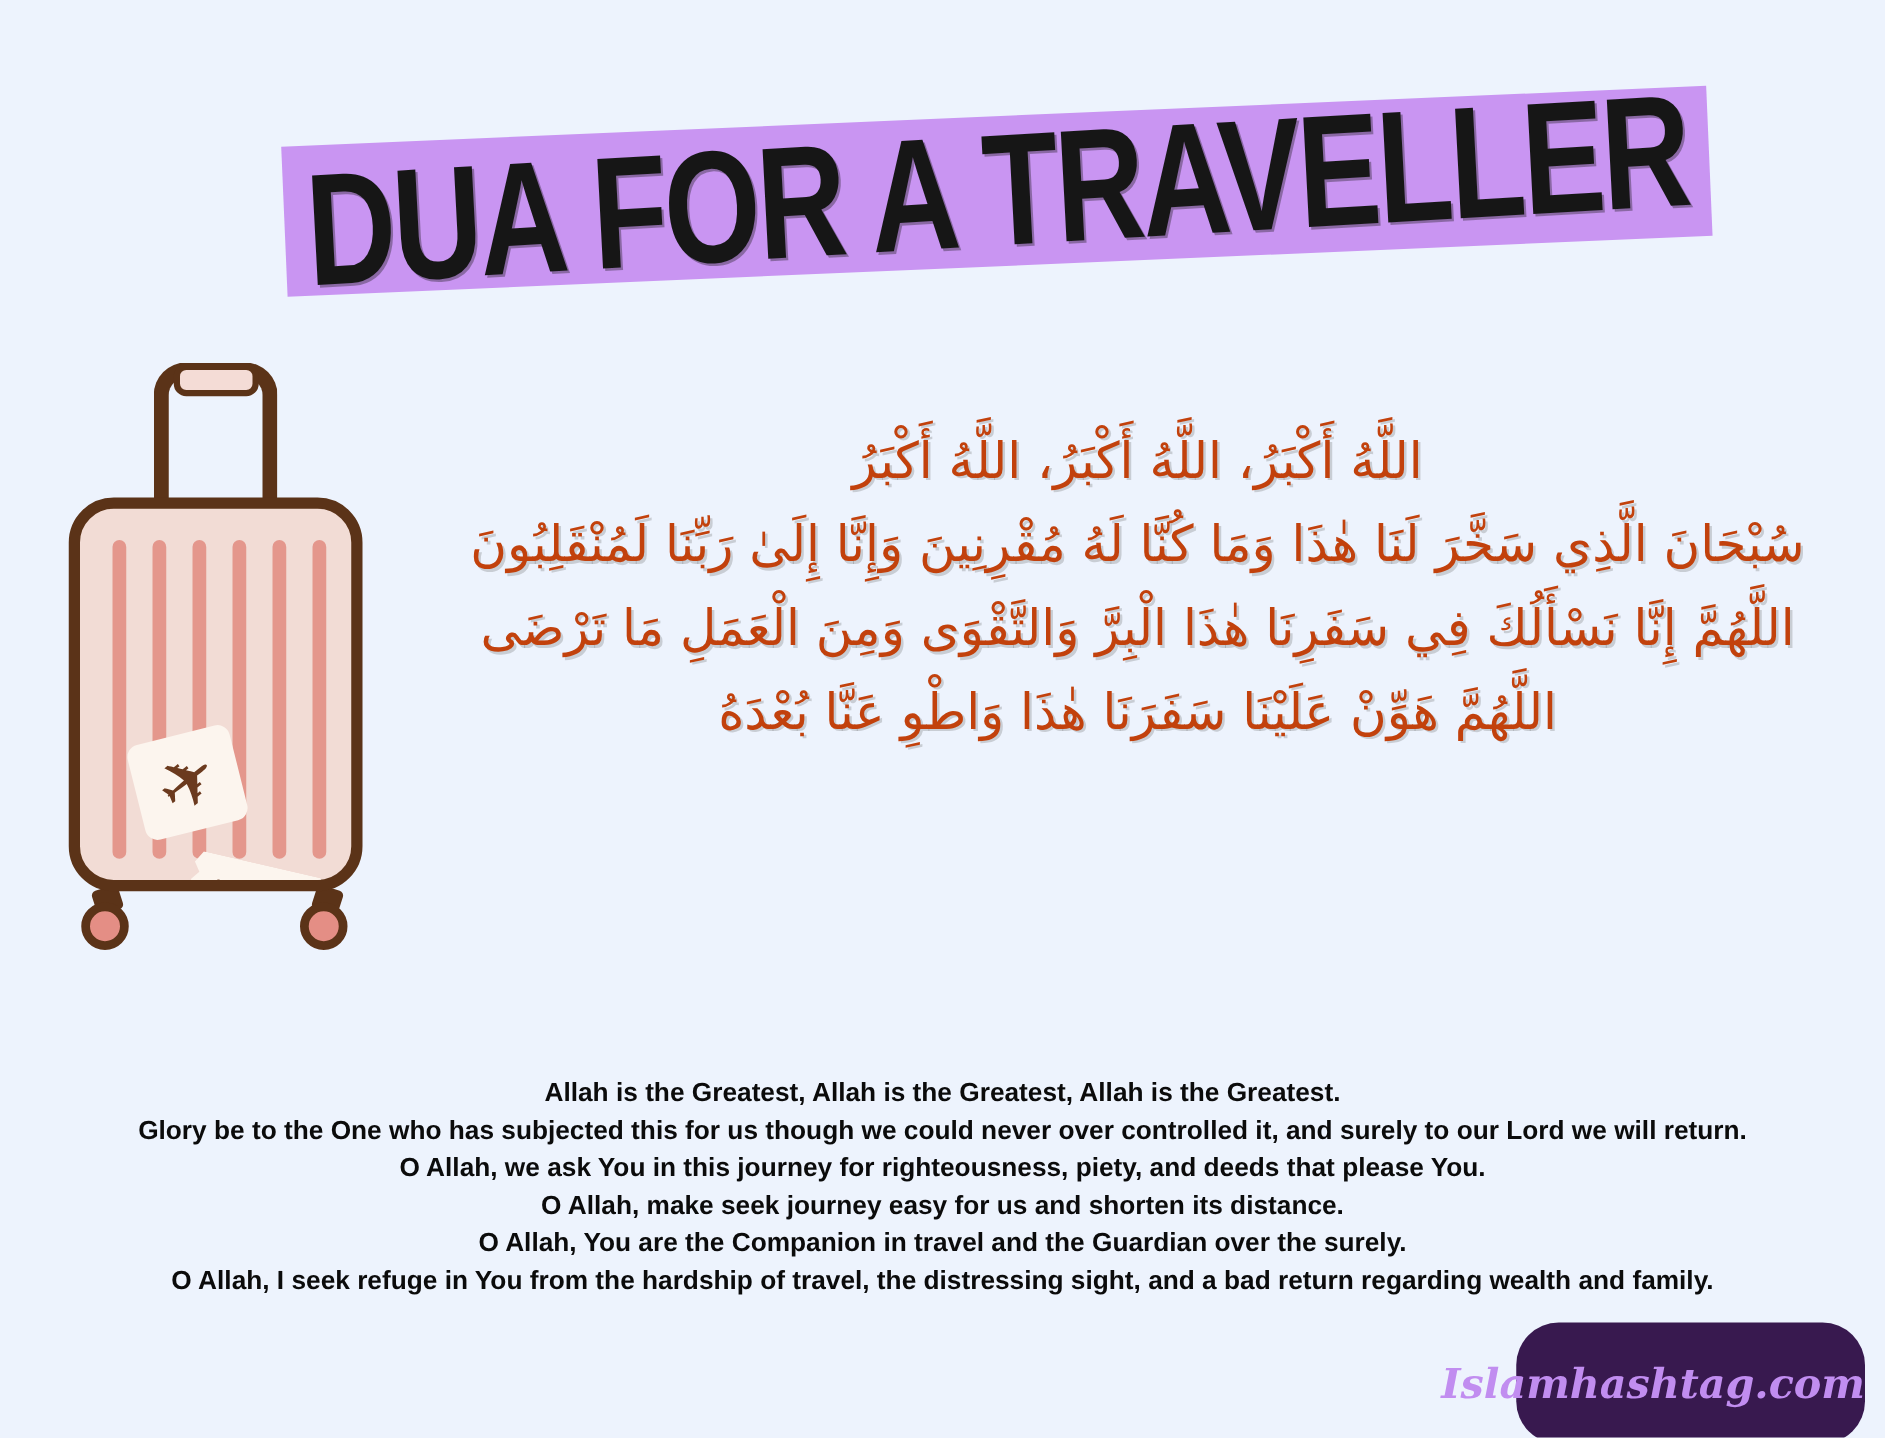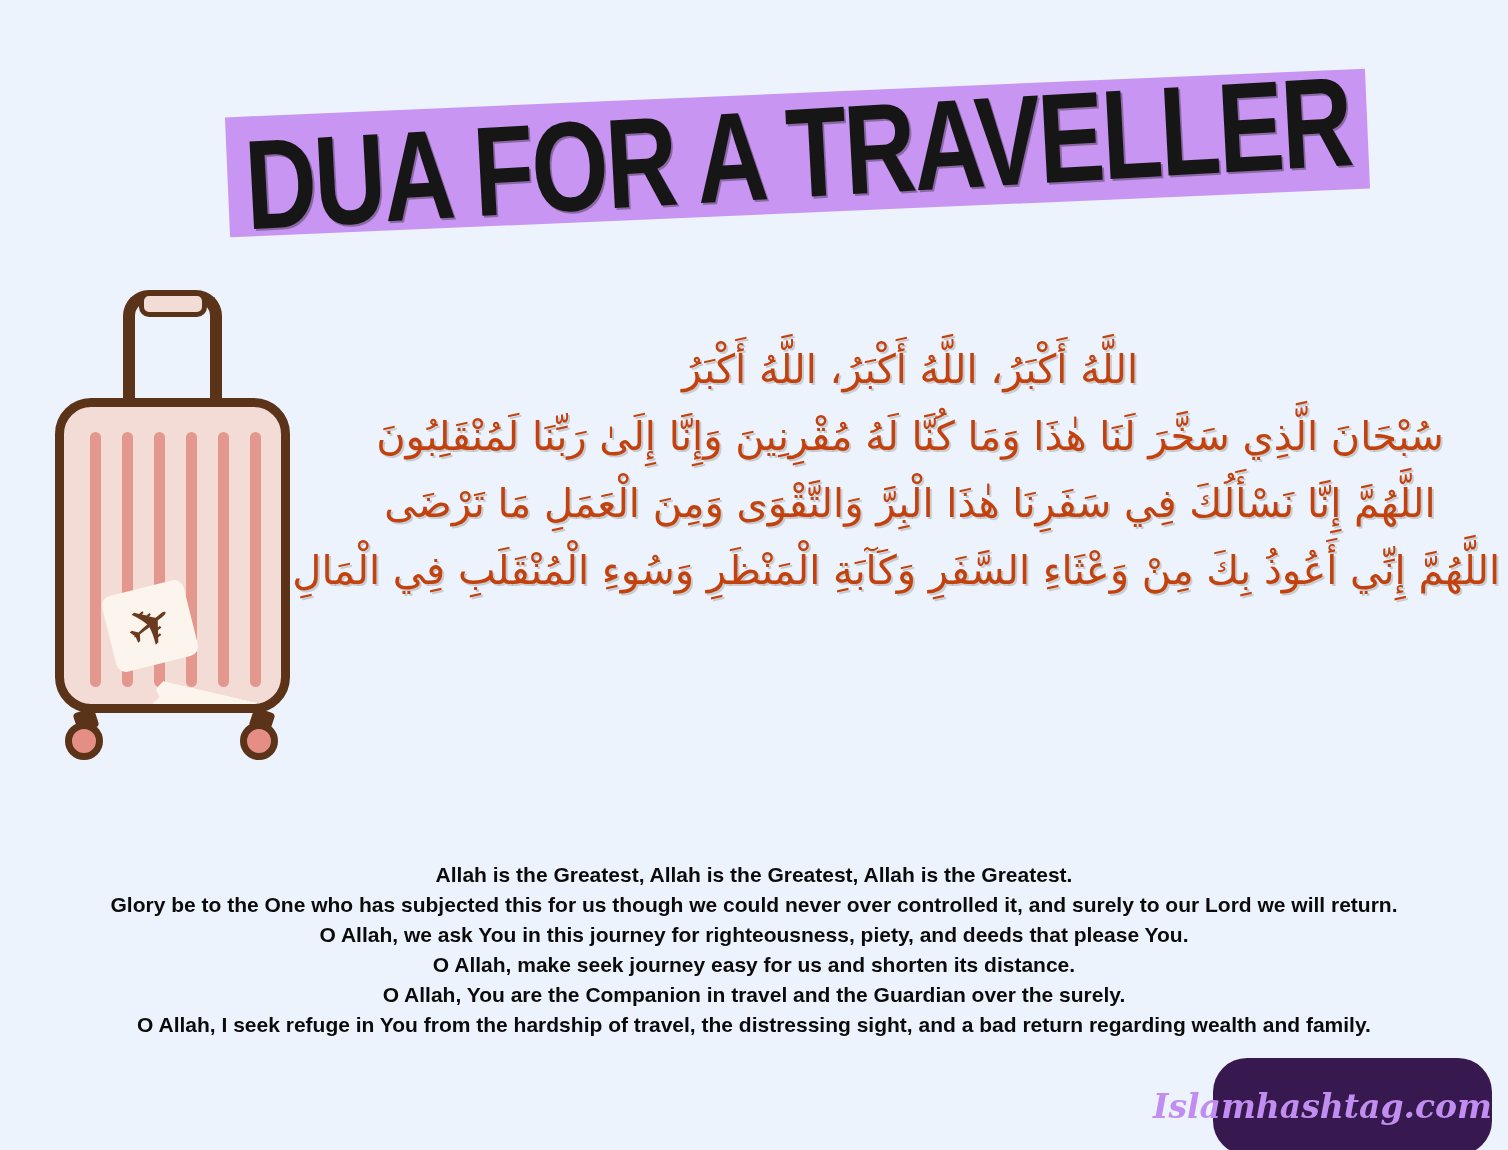--- a/index.html
+++ b/index.html
@@ -148,21 +148,21 @@
 
       </span>
     </div>
   </div>
 </div>
 
 <div class="arabic-block">
   <div class="arabic-line">اللَّهُ أَكْبَرُ، اللَّهُ أَكْبَرُ، اللَّهُ أَكْبَرُ</div>
   <div class="arabic-line">سُبْحَانَ الَّذِي سَخَّرَ لَنَا هٰذَا وَمَا كُنَّا لَهُ مُقْرِنِينَ وَإِنَّا إِلَىٰ رَبِّنَا لَمُنْقَلِبُونَ</div>
   <div class="arabic-line">اللَّهُمَّ إِنَّا نَسْأَلُكَ فِي سَفَرِنَا هٰذَا الْبِرَّ وَالتَّقْوَى وَمِنَ الْعَمَلِ مَا تَرْضَى</div>
-  <div class="arabic-line">اللَّهُمَّ إِنِّي أَعُوذُ بِكَ مِنْ وَعْثَاءِ السَّفَرِ وَكَآبَةِ الْمَنْظَرِ وَسُوءِ الْمُنْقَلَبِ فِي الْمَالِ</div>
+  <div class="arabic-line">اللَّهُمَّ هَوِّنْ عَلَيْنَا سَفَرَنَا هٰذَا وَاطْوِ عَنَّا بُعْدَهُ</div>
 </div>
 
 <div class="english-block">
   <div class="english-line">Allah is the Greatest, Allah is the Greatest, Allah is the Greatest.</div>
   <div class="english-line">Glory be to the One who has subjected this for us though we could never over controlled it, and surely to our Lord we will return.</div>
   <div class="english-line">O Allah, we ask You in this journey for righteousness, piety, and deeds that please You.</div>
   <div class="english-line">O Allah, make seek journey easy for us and shorten its distance.</div>
   <div class="english-line">O Allah, You are the Companion in travel and the Guardian over the surely.</div>
   <div class="english-line">O Allah, I seek refuge in You from the hardship of travel, the distressing sight, and a bad return regarding wealth and family.</div>
 </div>

